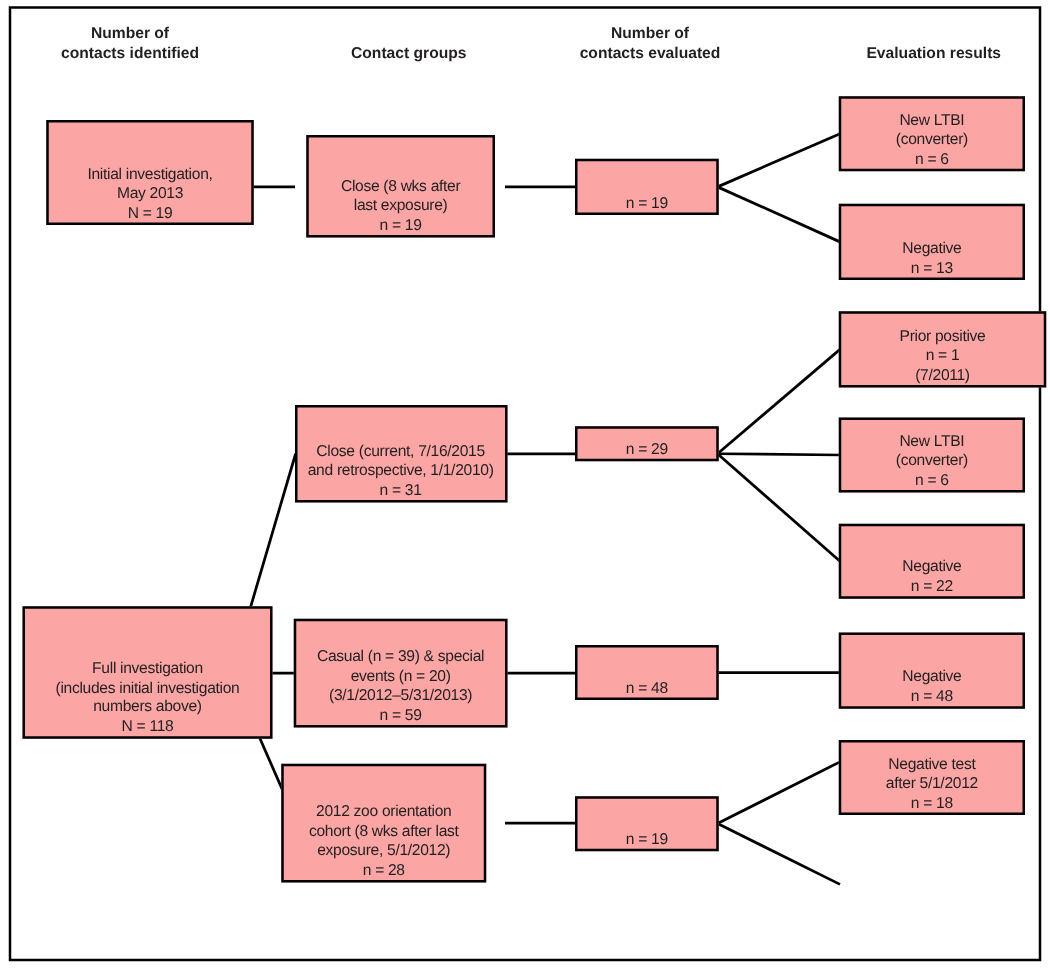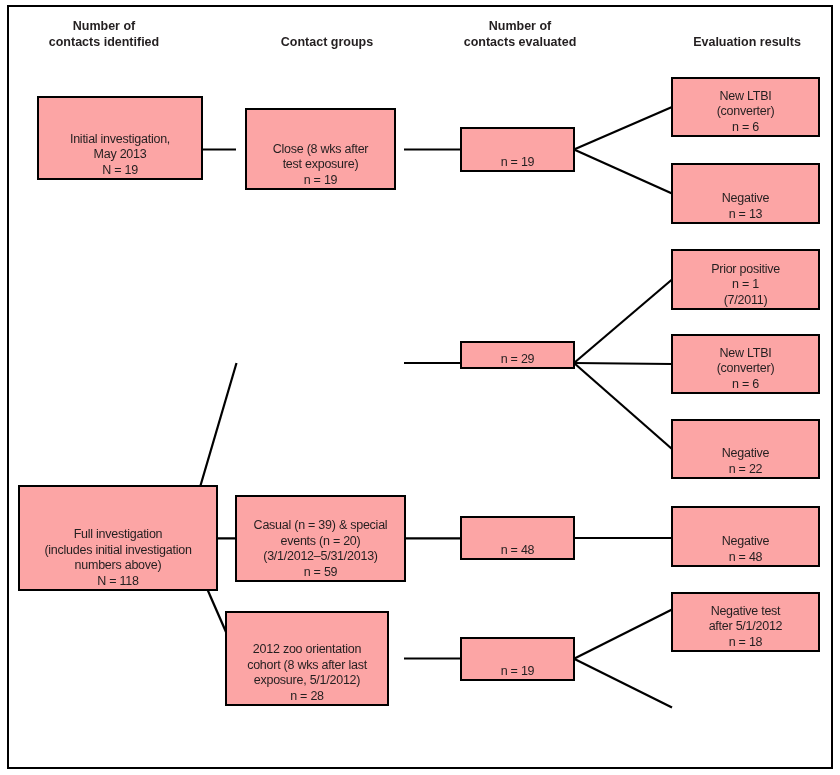--- a/index.html
+++ b/index.html
@@ -109,22 +109,27 @@
   </div>
   <div class="node" style="left:18px; top:485px; width:200px; height:106px;">
     <div>Full investigation</div>
     <div>(includes initial investigation</div>
     <div>numbers above)</div>
     <div>N = 118</div>
   </div>
 
   <div class="node" style="left:245px; top:108px; width:151px; height:82px;">
     <div>Close (8 wks after</div>
-    <div>test exposure)</div>
+    <div>last exposure)</div>
     <div>n = 19</div>
+  </div>
+  <div class="node" style="left:235.5px; top:324px; width:170px; height:78px;">
+    <div>Close (current, 7/16/2015</div>
+    <div>and retrospective, 1/1/2010)</div>
+    <div>n = 31</div>
   </div>
   <div class="node" style="left:235px; top:495px; width:171px; height:87px;">
     <div>Casual (n = 39) &amp; special</div>
     <div>events (n = 20)</div>
     <div>(3/1/2012–5/31/2013)</div>
     <div>n = 59</div>
   </div>
   <div class="node" style="left:225px; top:611px; width:164px; height:95px;">
     <div>2012 zoo orientation</div>
     <div>cohort (8 wks after last</div>
@@ -147,21 +152,21 @@
 
   <div class="node" style="left:671px; top:77px; width:149px; height:60px;">
     <div>New LTBI</div>
     <div>(converter)</div>
     <div>n = 6</div>
   </div>
   <div class="node" style="left:671px; top:163px; width:149px; height:61px;">
     <div>Negative</div>
     <div>n = 13</div>
   </div>
-  <div class="node" style="left:671px; top:249px; width:149px; height:61px;">
+  <div class="node" style="left:671px; top:249px; width:166px; height:61px;">
     <div>Prior positive</div>
     <div>n = 1</div>
     <div>(7/2011)</div>
   </div>
   <div class="node" style="left:671px; top:334px; width:149px; height:60px;">
     <div>New LTBI</div>
     <div>(converter)</div>
     <div>n = 6</div>
   </div>
   <div class="node" style="left:671px; top:419px; width:149px; height:60px;">

